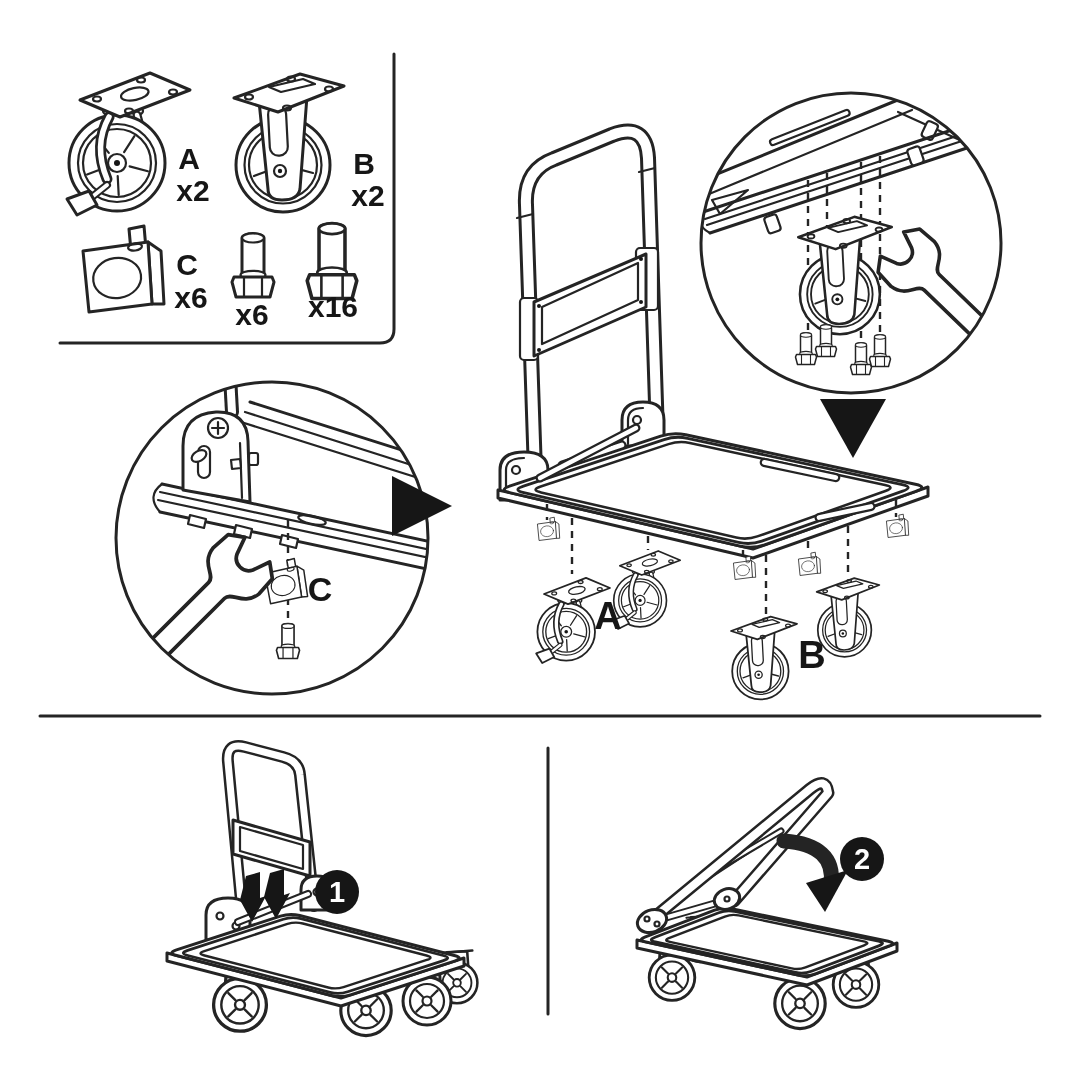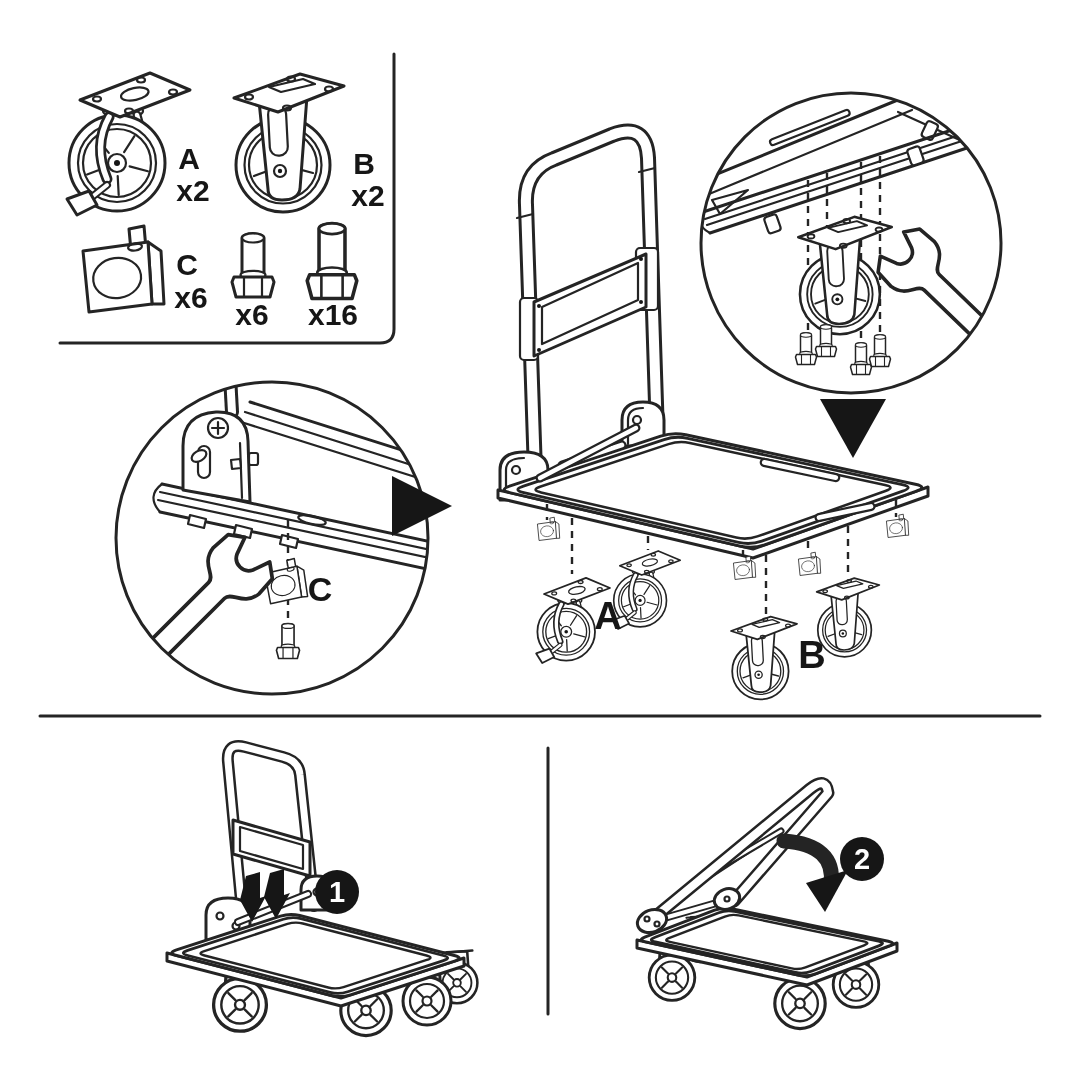--- a/index.html
+++ b/index.html
@@ -404,20 +404,20 @@
   </g>
 </svg>
 
 <div class="lbl" style="left:189px;top:159px">A</div>
 <div class="lbl" style="left:193px;top:191px">x2</div>
 <div class="lbl" style="left:364px;top:164px">B</div>
 <div class="lbl" style="left:368px;top:196px">x2</div>
 <div class="lbl" style="left:187px;top:265px">C</div>
 <div class="lbl" style="left:191px;top:298px">x6</div>
 <div class="lbl" style="left:252px;top:315px">x6</div>
-<div class="lbl" style="left:333px;top:315px">x16</div>
+<div class="lbl" style="left:333px;top:307px">x16</div>
 <div class="lbl lbl-lg" style="left:608px;top:616px">A</div>
 <div class="lbl lbl-lg" style="left:812px;top:655px">B</div>
 <div class="lbl lbl-md" style="left:320px;top:589px">C</div>
 <div class="badge" style="left:337px;top:892px">1</div>
 <div class="badge" style="left:862px;top:859px">2</div>
 
 </div>
 
 </body></html>

